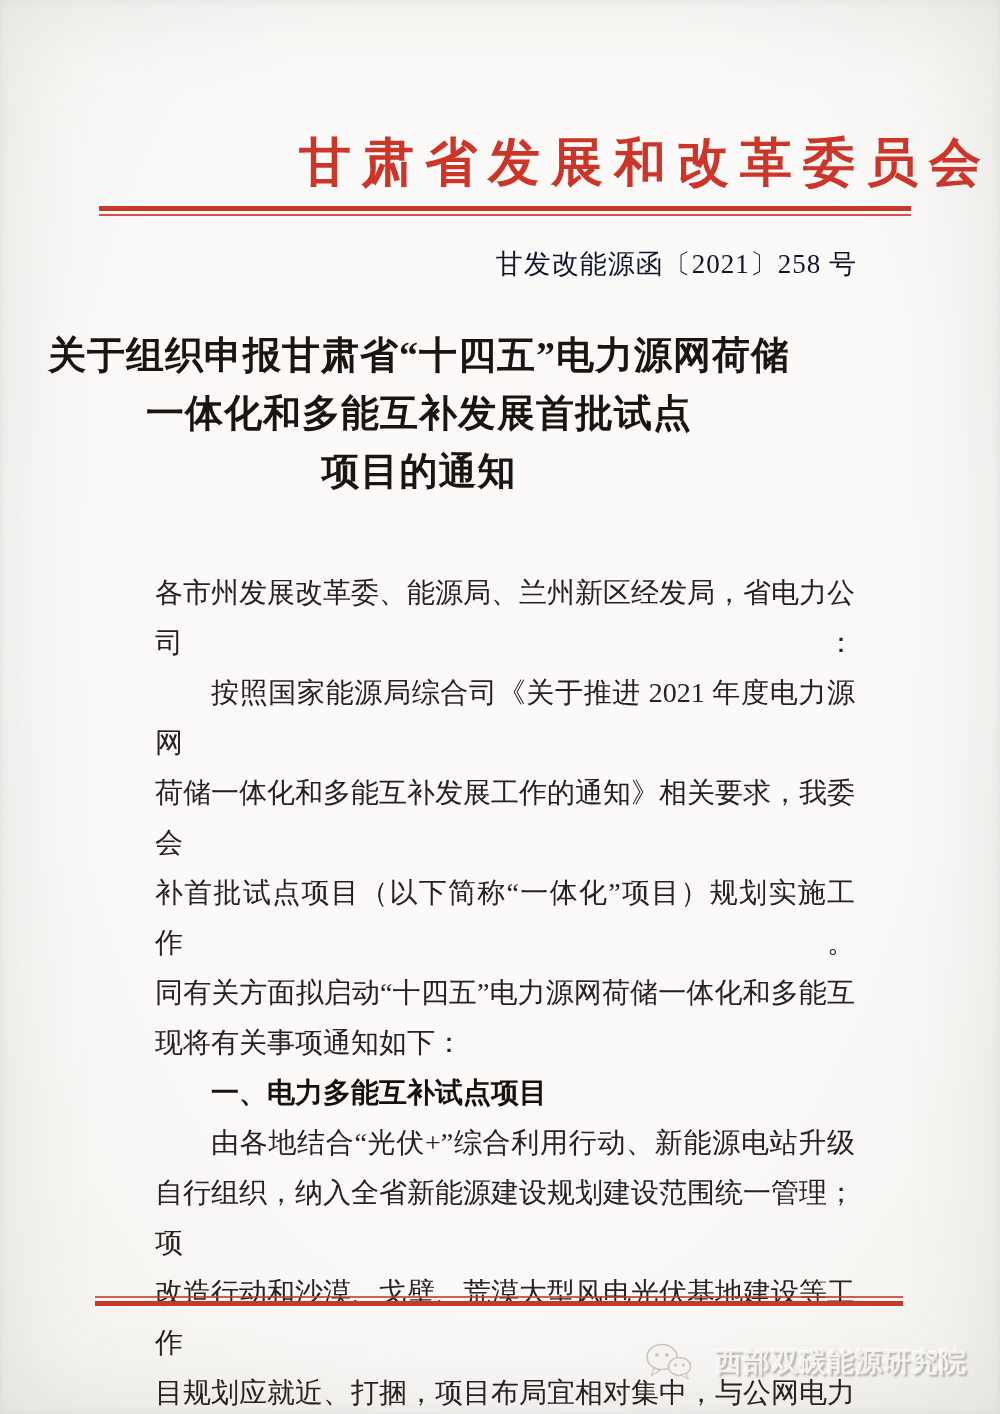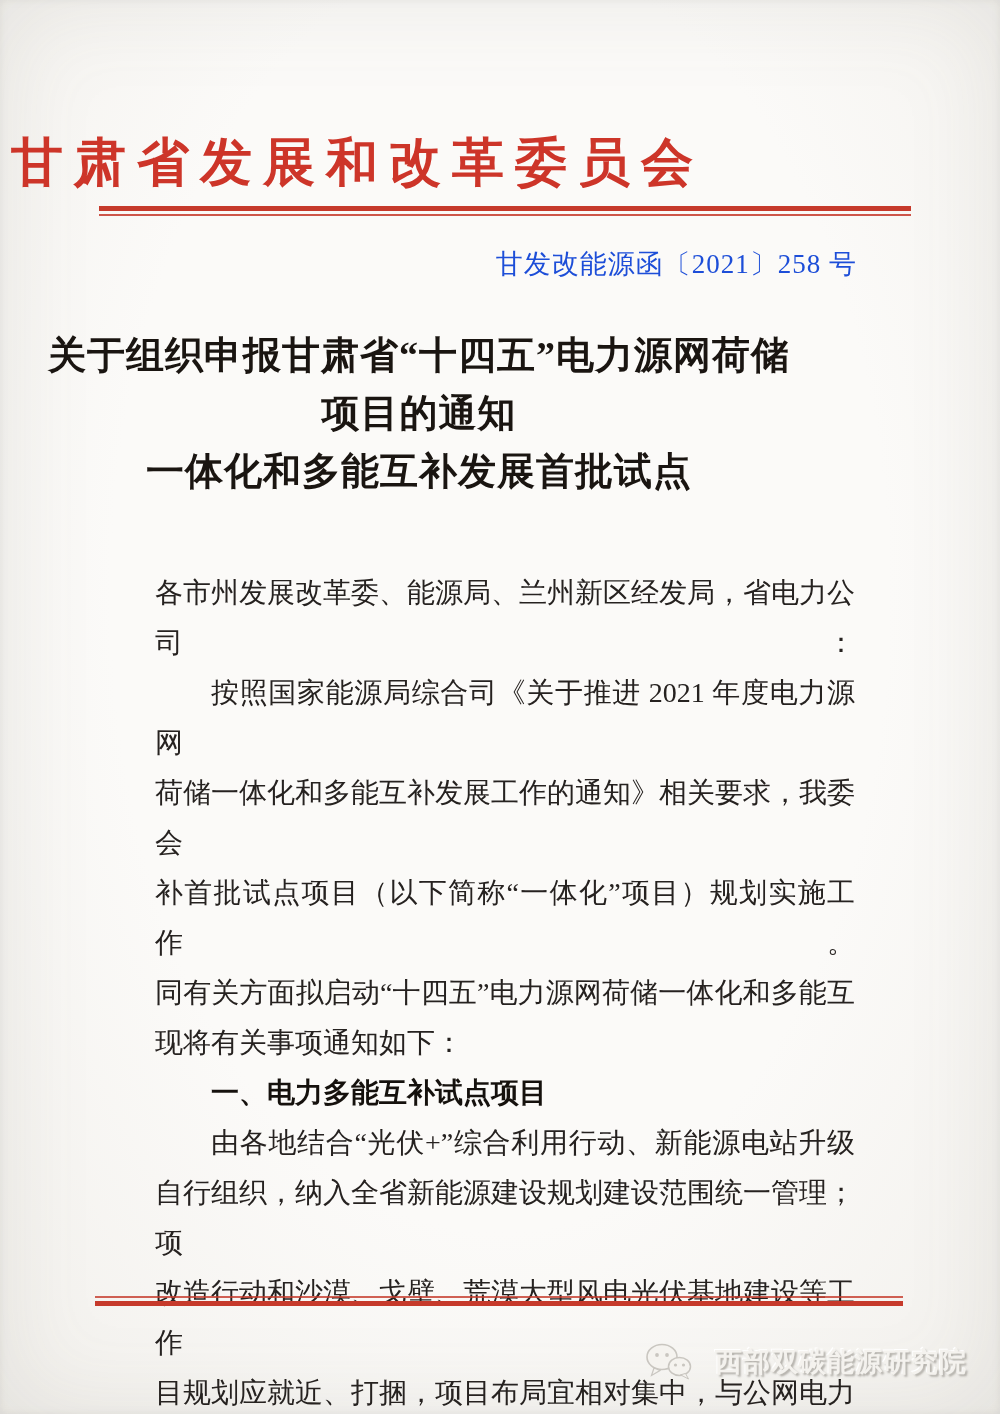--- a/index.html
+++ b/index.html
@@ -10,38 +10,38 @@
     background: radial-gradient(ellipse at 50% 42%, #fbfaf8 55%, #f2f0ec 100%);
     font-family: "Liberation Serif", "DejaVu Serif", serif;
   }
   .vignette {
     position: absolute; inset: 0; pointer-events: none;
     box-shadow: inset 0 0 90px 8px rgba(110,104,94,0.10), inset 0 0 8px rgba(110,104,94,0.10);
   }
   
   .letterhead {
     position: absolute; top: 128px; left: 0; width: 992px;
-    text-align: left;
+    text-align: right;
     font-size: 52px; font-weight: bold;
     color: var(--letterhead-red, #cd3529);
     letter-spacing: 11px; text-indent: 11px;
     white-space: nowrap;
   }
   
   .sep-top { position: absolute; left: 99px; top: 206px; width: 812px; }
   .sep-top .thick { height: 5px; background: var(--separator-red, #c63a2b); }
   .sep-top .thin  { height: 2px; margin-top: 3px; background: var(--separator-red, #c63a2b); opacity: .85; }
   .sep-bottom { position: absolute; left: 95px; top: 1296px; width: 808px; }
   .sep-bottom .thin  { height: 2px; background: var(--separator-red, #c63a2b); opacity: .8; }
   .sep-bottom .thick { height: 5px; margin-top: 3px; background: var(--separator-red, #c63a2b); }
   
   .doc-number {
     position: absolute; top: 248px; right: 143px;
     font-size: 27px; line-height: 32px;
-    color: #1d4ed8; letter-spacing: 1px;
+    color: #0f172a; letter-spacing: 1px;
     white-space: nowrap;
   }
   
   .doc-title {
     position: absolute; top: 326px; left: 0; width: 838px;
     text-align: center;
     font-size: 38px; font-weight: bold; line-height: 58px;
     color: var(--title-black, #1a1511);
     letter-spacing: 1px;
   }
@@ -79,22 +79,22 @@
 
 <div class="sep-top">
   <div class="thick"></div>
   <div class="thin"></div>
 </div>
 
 <div class="doc-number">甘发改能源函〔2021〕258 号</div>
 
 <div class="doc-title">
     <div>关于组织申报甘肃省“十四五”电力源网荷储</div>
+    <div>一体化和多能互补发展首批试点</div>
     <div>项目的通知</div>
-    <div>一体化和多能互补发展首批试点</div>
   </div>
 
 <div class="doc-body">
     <div class="bline stretch">各市州发展改革委、能源局、兰州新区经发局，省电力公司：</div>
     <div class="bline indent stretch">按照国家能源局综合司《关于推进 2021 年度电力源网</div>
     <div class="bline stretch">荷储一体化和多能互补发展工作的通知》相关要求，我委会</div>
     <div class="bline stretch">补首批试点项目（以下简称“一体化”项目）规划实施工作。</div>
     <div class="bline stretch">同有关方面拟启动“十四五”电力源网荷储一体化和多能互</div>
     <div class="bline">现将有关事项通知如下：</div>
     <div class="bline indent bold">一、电力多能互补试点项目</div>

